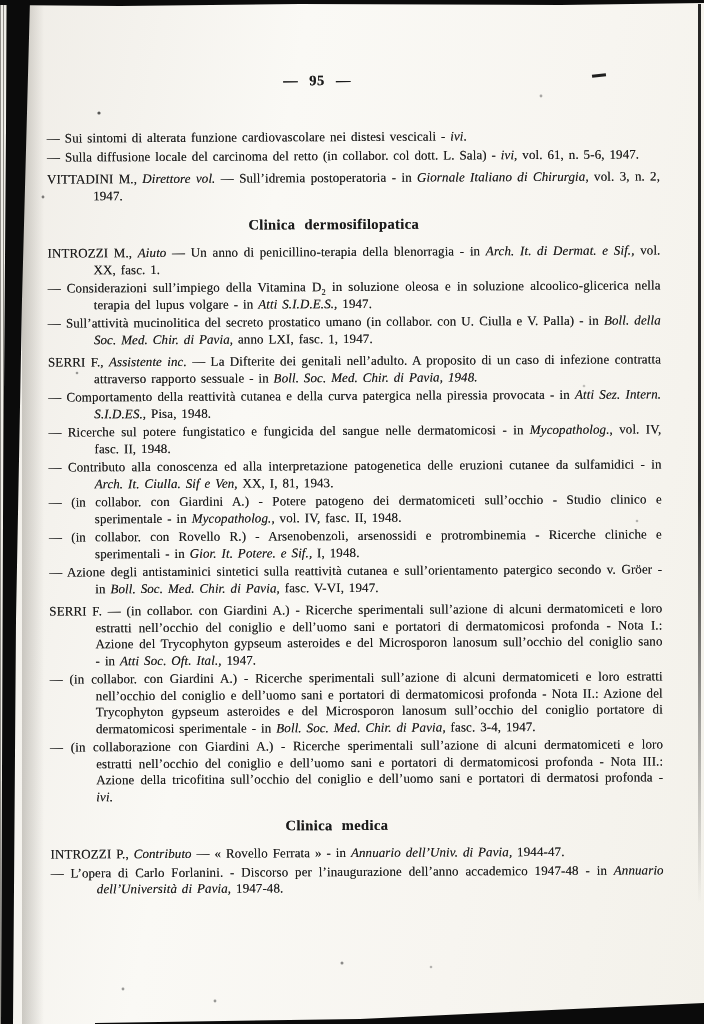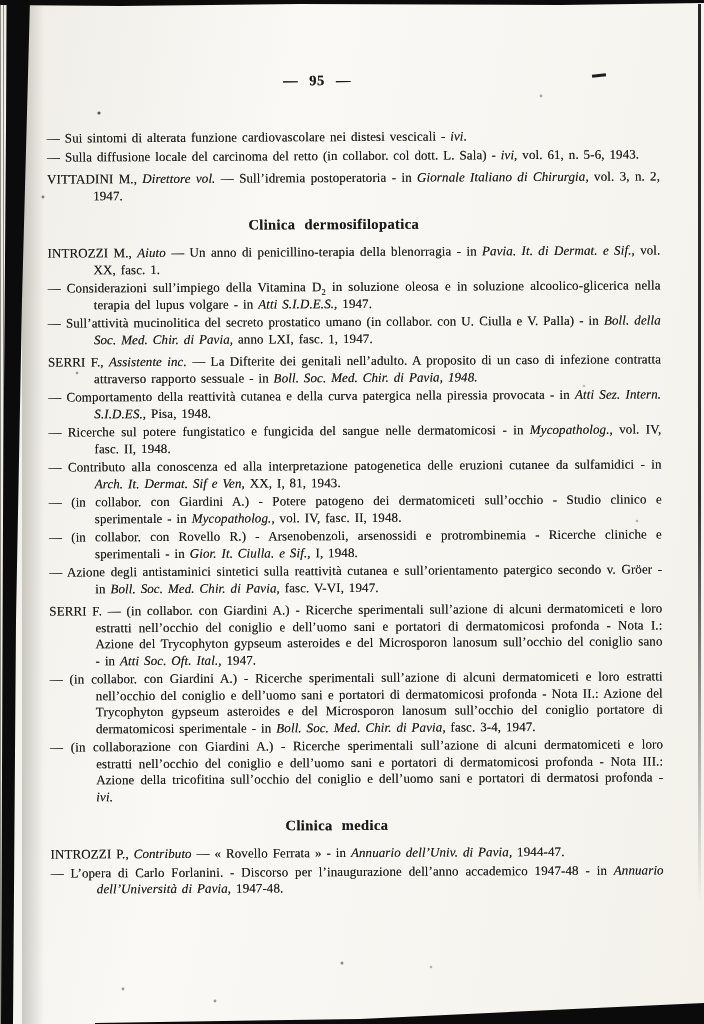--- a/index.html
+++ b/index.html
@@ -96,32 +96,32 @@
 <div class="left-shadow"></div>
 <div class="edge-right"></div>
 <div class="edge-bottom"></div>
 <div class="artifact-dash"></div>
 <div class="speckles"></div>
 
 <div class="content">
   <div class="page-number">— 95 —</div>
   <div class="sections">
       <p class="entry dash-entry"><span>— Sui sintomi di alterata funzione cardiovascolare nei distesi vescicali - </span><i>ivi</i><span>.</span></p>
-      <p class="entry dash-entry"><span>— Sulla diffusione locale del carcinoma del retto (in collabor. col dott. L. Sala) - </span><i>ivi</i><span>, vol. 61, n. 5-6, 1943.</span></p>
+      <p class="entry dash-entry"><span>— Sulla diffusione locale del carcinoma del retto (in collabor. col dott. L. Sala) - </span><i>ivi</i><span>, vol. 61, n. 5-6, 1947.</span></p>
       <p class="entry author-entry"><span>VITTADINI M., </span><i>Direttore vol.</i><span> — Sull’idremia postoperatoria - in </span><i>Giornale Italiano di Chirurgia,</i><span> vol. 3, n. 2, 1947.</span></p>
       <h2 class="heading">Clinica dermosifilopatica</h2>
-      <p class="entry author-entry"><span>INTROZZI M., </span><i>Aiuto</i><span> — Un anno di penicillino-terapia della blenorragia - in </span><i>Pavia. It. di Dermat. e Sif.,</i><span> vol. XX, fasc. 1.</span></p>
+      <p class="entry author-entry"><span>INTROZZI M., </span><i>Aiuto</i><span> — Un anno di penicillino-terapia della blenorragia - in </span><i>Arch. It. di Dermat. e Sif.,</i><span> vol. XX, fasc. 1.</span></p>
       <p class="entry dash-entry"><span>— Considerazioni sull’impiego della Vitamina D</span><sub>2</sub><span> in soluzione oleosa e in soluzione alcoolico-glicerica nella terapia del lupus volgare - in </span><i>Atti S.I.D.E.S.,</i><span> 1947.</span></p>
       <p class="entry dash-entry"><span>— Sull’attività mucinolitica del secreto prostatico umano (in collabor. con U. Ciulla e V. Palla) - in </span><i>Boll. della Soc. Med. Chir. di Pavia,</i><span> anno LXI, fasc. 1, 1947.</span></p>
       <p class="entry author-entry"><span>SERRI F., </span><i>Assistente inc.</i><span> — La Difterite dei genitali nell’adulto. A proposito di un caso di infezione contratta attraverso rapporto sessuale - in </span><i>Boll. Soc. Med. Chir. di Pavia, 1948.</i></p>
       <p class="entry dash-entry"><span>— Comportamento della reattività cutanea e della curva patergica nella piressia provocata - in </span><i>Atti Sez. Intern. S.I.D.ES.,</i><span> Pisa, 1948.</span></p>
       <p class="entry dash-entry"><span>— Ricerche sul potere fungistatico e fungicida del sangue nelle dermatomicosi - in </span><i>Mycopatholog.,</i><span> vol. IV, fasc. II, 1948.</span></p>
-      <p class="entry dash-entry"><span>— Contributo alla conoscenza ed alla interpretazione patogenetica delle eruzioni cutanee da sulfamidici - in </span><i>Arch. It. Dermat. Sif e Ven,</i><span> XX, I, 81, 1943.</span></p>
+      <p class="entry dash-entry"><span>— Contributo alla conoscenza ed alla interpretazione patogenetica delle eruzioni cutanee da sulfamidici - in </span><i>Arch. It. Ciulla. Sif e Ven,</i><span> XX, I, 81, 1943.</span></p>
       <p class="entry dash-entry"><span>— (in collabor. con Giardini A.) - Potere patogeno dei dermatomiceti sull’occhio - Studio clinico e sperimentale - in </span><i>Mycopatholog.,</i><span> vol. IV, fasc. II, 1948.</span></p>
-      <p class="entry dash-entry"><span>— (in collabor. con Rovello R.) - Arsenobenzoli, arsenossidi e protrombinemia - Ricerche cliniche e sperimentali - in </span><i>Gior. It. Ciulla. e Sif.,</i><span> I, 1948.</span></p>
+      <p class="entry dash-entry"><span>— (in collabor. con Rovello R.) - Arsenobenzoli, arsenossidi e protrombinemia - Ricerche cliniche e sperimentali - in </span><i>Gior. It. Potere. e Sif.,</i><span> I, 1948.</span></p>
       <p class="entry dash-entry"><span>— Azione degli antistaminici sintetici sulla reattività cutanea e sull’orientamento patergico secondo v. Gröer - in </span><i>Boll. Soc. Med. Chir. di Pavia,</i><span> fasc. V-VI, 1947.</span></p>
       <p class="entry author-entry"><span>SERRI F. — (in collabor. con Giardini A.) - Ricerche sperimentali sull’azione di alcuni dermatomiceti e loro estratti nell’occhio del coniglio e dell’uomo sani e portatori di dermatomicosi profonda - Nota I.: Azione del Trycophyton gypseum asteroides e del Microsporon lanosum sull’occhio del coniglio sano - in </span><i>Atti Soc. Oft. Ital.,</i><span> 1947.</span></p>
       <p class="entry dash-entry"><span>— (in collabor. con Giardini A.) - Ricerche sperimentali sull’azione di alcuni dermatomiceti e loro estratti nell’occhio del coniglio e dell’uomo sani e portatori di dermatomicosi profonda - Nota II.: Azione del Trycophyton gypseum asteroides e del Microsporon lanosum sull’occhio del coniglio portatore di dermatomicosi sperimentale - in </span><i>Boll. Soc. Med. Chir. di Pavia,</i><span> fasc. 3-4, 1947.</span></p>
       <p class="entry dash-entry"><span>— (in collaborazione con Giardini A.) - Ricerche sperimentali sull’azione di alcuni dermatomiceti e loro estratti nell’occhio del coniglio e dell’uomo sani e portatori di dermatomicosi profonda - Nota III.: Azione della tricofitina sull’occhio del coniglio e dell’uomo sani e portatori di dermatosi profonda - </span><i>ivi</i><span>.</span></p>
       <h2 class="heading">Clinica medica</h2>
       <p class="entry author-entry"><span>INTROZZI P., </span><i>Contributo</i><span> — « Rovello Ferrata » - in </span><i>Annuario dell’Univ. di Pavia,</i><span> 1944-47.</span></p>
       <p class="entry dash-entry"><span>— L’opera di Carlo Forlanini. - Discorso per l’inaugurazione dell’anno accademico 1947-48 - in </span><i>Annuario dell’Università di Pavia,</i><span> 1947-48.</span></p>
     </div>
 </div>
 

